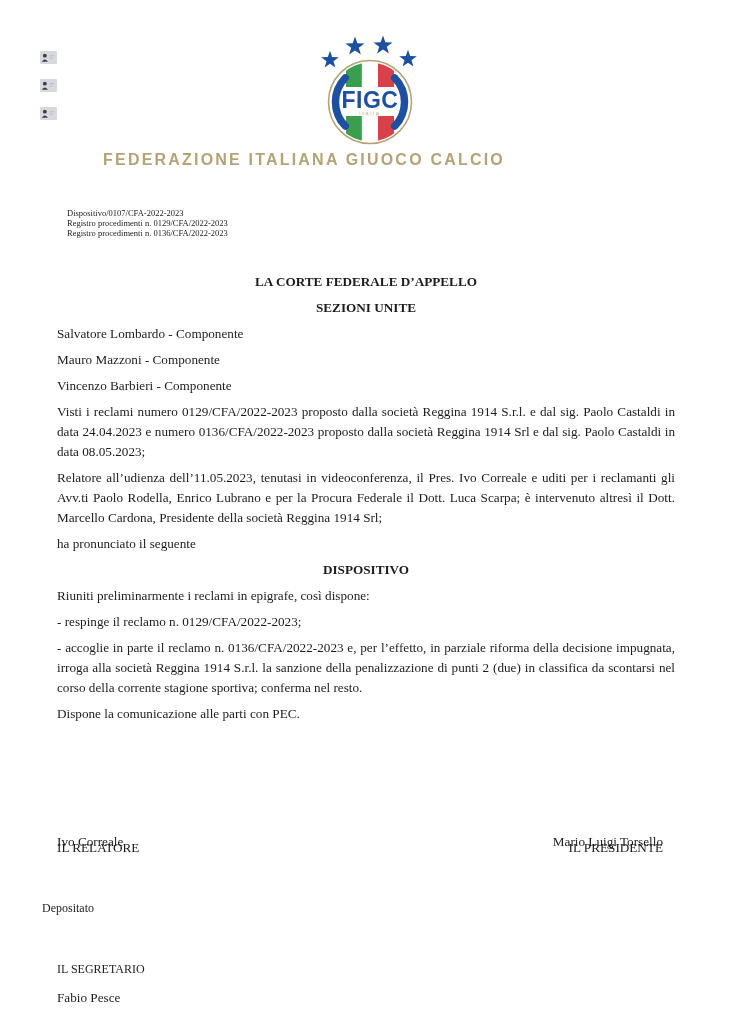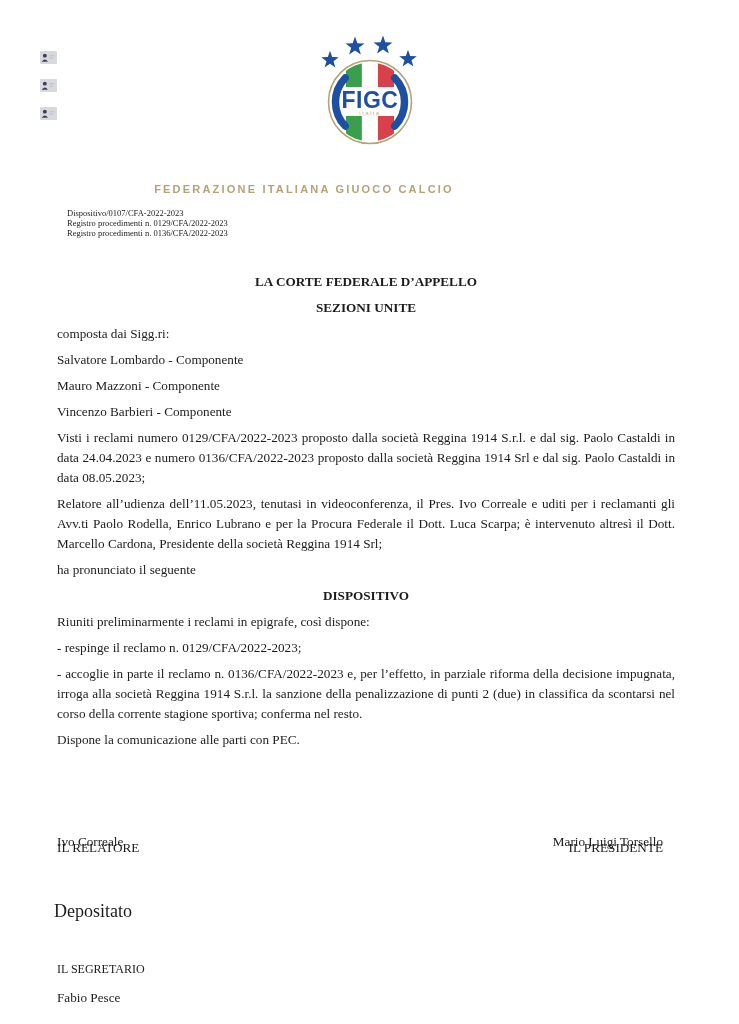--- a/index.html
+++ b/index.html
@@ -13,37 +13,37 @@
   }
   
   .stamps{position:absolute;left:40px;top:51px;display:flex;flex-direction:column;gap:15px;}
   .stamp{width:17px;height:13px;background:#d8d9dd;border-radius:1px;display:flex;align-items:center;justify-content:center;cursor:pointer;}
   
   .logo-wrap{position:absolute;left:0;top:0;width:739px;text-align:center;}
   .logo-svg{position:absolute;left:240px;top:28px;}
   .fed-name{
     position:absolute;left:0;top:151px;width:608px;text-align:center;
     font-family:"Liberation Sans","DejaVu Sans",sans-serif;
-    font-size:11px;font-weight:bold;letter-spacing:2.2px;color:#b3a377;margin-top:32px;
+    font-size:16px;font-weight:bold;letter-spacing:2.2px;color:#b3a377;
   }
   
   .refs{position:absolute;left:67px;top:208px;font-size:8.5px;line-height:10px;color:#222;}
   
   .doc{
     position:absolute;left:57px;top:272px;width:628px;
     font-size:13.2px;line-height:20px;
   }
   .doc p{margin:0 10px 6px 0;}
   .doc p.just{text-align:justify;}
   .heading{text-align:center;font-weight:bold;margin:0 0 6px 0;}
   
   .sig-label-row,.sig-name-row{position:absolute;left:57px;right:76px;display:flex;justify-content:space-between;font-size:13.2px;}
   .sig-label-row{top:840px;}
   .sig-name-row{top:834px;}
-  .deposito{position:absolute;left:54px;top:901px;font-size:18px;}
+  .deposito{position:absolute;left:42px;top:901px;font-size:12px;}
   .segretario-label{position:absolute;left:57px;top:962px;font-size:12px;}
   .segretario-name{position:absolute;left:57px;top:990px;font-size:13.2px;}
 </style>
 </head>
 <body>
 
 <div class="page">
 
   <div class="stamps">
     <div class="stamp">
@@ -118,21 +118,20 @@
 
   <div class="refs">
     <div>Dispositivo/0107/CFA-2022-2023</div>
     <div>Registro procedimenti n. 0129/CFA/2022-2023</div>
     <div>Registro procedimenti n. 0136/CFA/2022-2023</div>
   </div>
 
   <div class="doc">
     <p class="heading">LA CORTE FEDERALE D’APPELLO</p>
     <p class="heading">SEZIONI UNITE</p>
-    <p>composta dai Sigg.ri:</p>
     <p>Salvatore Lombardo - Componente</p>
     <p>Mauro Mazzoni - Componente</p>
     <p>Vincenzo Barbieri - Componente</p>
     <p class="just">Visti i reclami numero 0129/CFA/2022-2023 proposto dalla società Reggina 1914 S.r.l. e dal sig. Paolo Castaldi in data 24.04.2023 e numero 0136/CFA/2022-2023 proposto dalla società Reggina 1914 Srl e dal sig. Paolo Castaldi in data 08.05.2023;</p>
     <p class="just">Relatore all’udienza dell’11.05.2023, tenutasi in videoconferenza, il Pres. Ivo Correale e uditi per i reclamanti gli Avv.ti Paolo Rodella, Enrico Lubrano e per la Procura Federale il Dott. Luca Scarpa; è intervenuto altresì il Dott. Marcello Cardona, Presidente della società Reggina 1914 Srl;</p>
     <p>ha pronunciato il seguente</p>
     <p class="heading">DISPOSITIVO</p>
     <p>Riuniti preliminarmente i reclami in epigrafe, così dispone:</p>
     <p>- respinge il reclamo n. 0129/CFA/2022-2023;</p>
     <p class="just">- accoglie in parte il reclamo n. 0136/CFA/2022-2023 e, per l’effetto, in parziale riforma della decisione impugnata, irroga alla società Reggina 1914 S.r.l. la sanzione della penalizzazione di punti 2 (due) in classifica da scontarsi nel corso della corrente stagione sportiva; conferma nel resto.</p>

